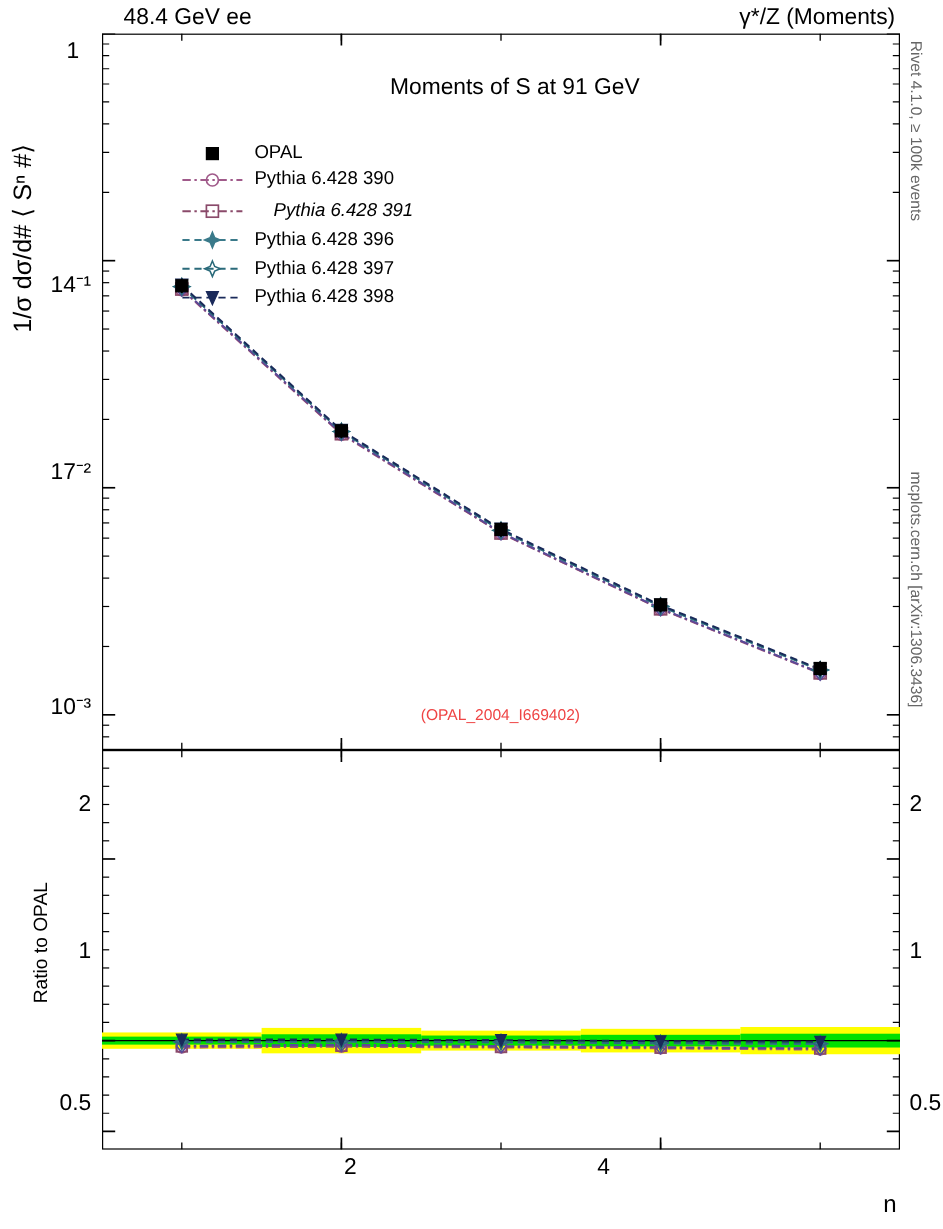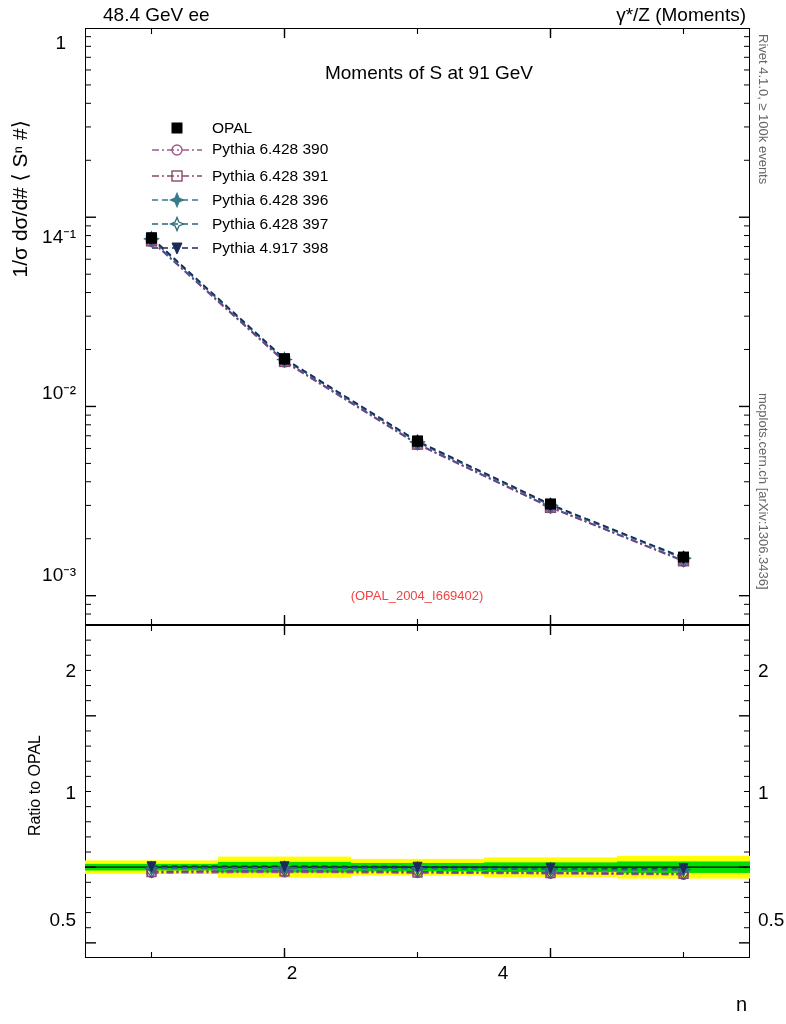--- a/index.html
+++ b/index.html
@@ -223,22 +223,22 @@
         <rect x="460.49999999999994" y="471.0442685568447" width="10" height="10" fill="#000" stroke="#000"></rect>
       </g>
       <line x1="598.5" y1="523.0625165296597" x2="598.5" y2="535.0625165296597" stroke="#000" stroke-width="1.4"></line>
       <g>
         <rect x="593.5" y="524.0625165296597" width="10" height="10" fill="#000" stroke="#000"></rect>
       </g>
     </svg>
 
   <div class="abs txt axis-num" style="left:66px;top:32px;transform:translateX(-100%);">1</div>
   <div class="abs txt axis-num" style="left:76px;top:223px;transform:translateX(-100%);">14⁻¹</div>
-  <div class="abs txt axis-num" style="left:76px;top:379px;transform:translateX(-100%);">10⁻²</div>
-  <div class="abs txt axis-num" style="left:76px;top:561px;transform:translateX(-100%);">10⁻³</div>
+  <div class="abs txt axis-num" style="left:76px;top:379px;transform:translateX(-100%);">17⁻²</div>
+  <div class="abs txt axis-num" style="left:76px;top:575px;transform:translateX(-100%);">10⁻³</div>
 
   <div class="abs txt" style="left:417px;top:62px;transform:translateX(-50%);font-size:19px;margin-left:12px;">Moments of S at 91 GeV</div>
 
   <div class="abs txt" style="left:417px;top:588px;transform:translateX(-50%);font-size:13px;color:#ef4444;">(OPAL_2004_I669402)</div>
 
   <div class="abs" id="legend" style="left:150px;top:116px;">
       <div style="display: flex; align-items: center; height: 24px;">
         <svg width="54" height="20">
           <g>
             <rect x="22" y="5" width="10" height="10" fill="#000000" stroke="#000000"></rect>
@@ -255,21 +255,21 @@
         </svg>
         <span class="legend-label" style="margin-left: 8px;">Pythia 6.428 390</span>
       </div>
       <div style="display: flex; align-items: center; height: 24px;">
         <svg width="54" height="20">
           <line x1="2" y1="10" x2="52" y2="10" stroke="#8a4a6a" stroke-width="1.6" stroke-dasharray="7,3,2,3"></line>
           <g>
             <rect x="22" y="5" width="10" height="10" fill="none" stroke="#8a4a6a" stroke-width="1.4"></rect>
           </g>
         </svg>
-        <span class="legend-label" style="margin-left: 8px;">Pythia 6.428 391</span>
+        <span class="legend-label" style="margin-left: 24px; font-style: italic;">Pythia 6.428 391</span>
       </div>
       <div style="display: flex; align-items: center; height: 24px;">
         <svg width="54" height="20">
           <line x1="2" y1="10" x2="52" y2="10" stroke="#3a7a8a" stroke-width="1.6" stroke-dasharray="6,4"></line>
           <g>
             <polygon points="27.00,3.50 28.93,8.07 33.50,10.00 28.93,11.93 27.00,16.50 25.07,11.93 20.50,10.00 25.07,8.07" fill="#3a7a8a" stroke="#3a7a8a" stroke-width="1.3"></polygon>
           </g>
         </svg>
         <span class="legend-label" style="margin-left: 8px;">Pythia 6.428 396</span>
       </div>
@@ -282,21 +282,21 @@
         </svg>
         <span class="legend-label" style="margin-left: 8px; text-align: right;">Pythia 6.428 397</span>
       </div>
       <div style="display: flex; align-items: center; height: 24px;">
         <svg width="54" height="20">
           <line x1="2" y1="10" x2="52" y2="10" stroke="#1a2a5a" stroke-width="1.6" stroke-dasharray="6,4"></line>
           <g>
             <polygon points="22,5 32,5 27,16" fill="#1a2a5a" stroke="#1a2a5a"></polygon>
           </g>
         </svg>
-        <span class="legend-label" style="margin-left: 8px;">Pythia 4.917 398</span>
+        <span class="legend-label" style="margin-left: 8px;">Pythia 6.428 398</span>
       </div>
     </div>
 
   <div class="frame" id="ratio-panel" style="left:85px;top:625px;width:665px;height:333px;"></div>
   <svg class="abs" id="ratio-svg" style="left:85px;top:625px;" width="665" height="333">
       <rect x="0" y="235.37045454545458" width="133" height="13.622727272727246" fill="#ffff00"></rect>
       <rect x="133" y="231.58636363636361" width="133" height="21.190909090909116" fill="#ffff00"></rect>
       <rect x="266" y="233.8568181818182" width="133" height="16.649999999999977" fill="#ffff00"></rect>
       <rect x="399" y="232.34318181818185" width="133" height="19.677272727272708" fill="#ffff00"></rect>
       <rect x="532" y="230.82954545454547" width="133" height="22.704545454545467" fill="#ffff00"></rect>

